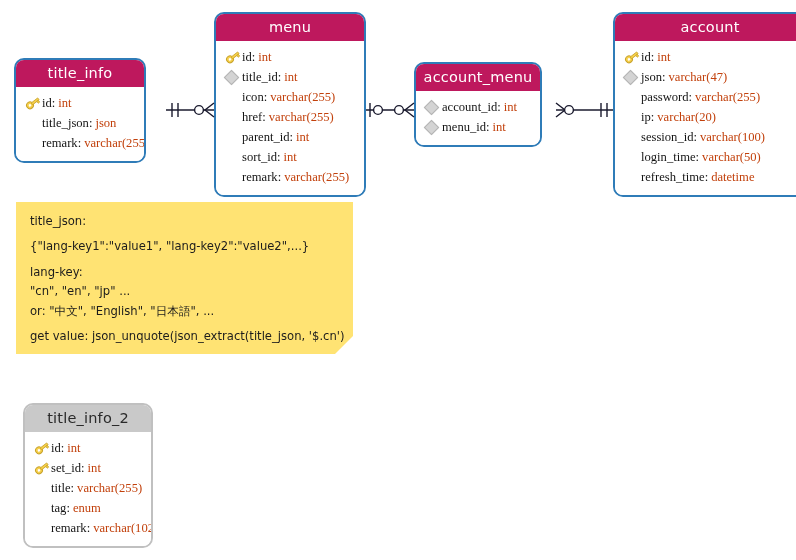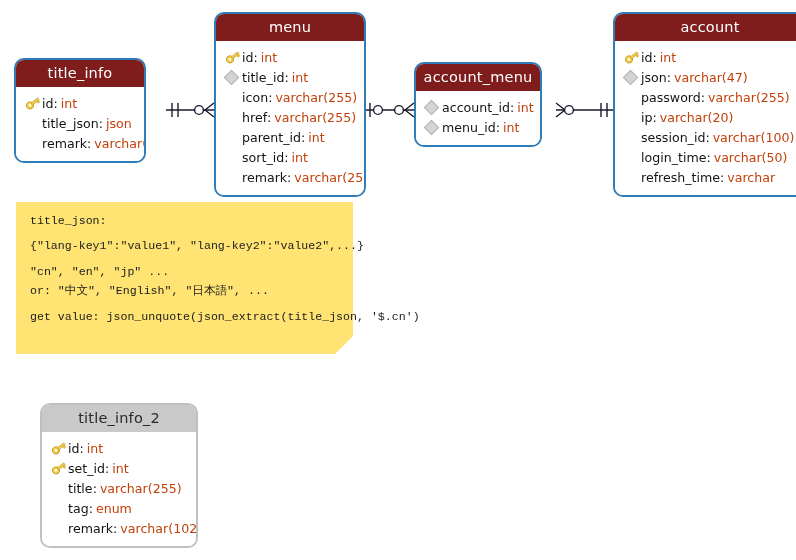--- a/index.html
+++ b/index.html
@@ -19,39 +19,40 @@
   
   .entity {
     position: absolute;
     box-sizing: border-box;
     border: 2px solid #2f7cb8;
     border-radius: 10px;
     background: #ffffff;
     overflow: hidden;
   }
   .entity-header {
-    background: #7f1d1d;
+    background: #be185d;
     color: #ffffff;
     text-align: center;
     font-size: 14.5px;
     line-height: 27px;
     height: 27px;
     letter-spacing: .2px;
   }
   .entity-body {
     padding: 6px 0 8px 0;
     background: #ffffff;
   }
   .field {
     display: flex;
     align-items: center;
     height: 20px;
     padding: 0 8px 0 9px;
     font-size: 12.6px;
     white-space: nowrap;
+    font-family: Liberation Serif, serif;
   }
   .field .marker {
     width: 17px;
     min-width: 17px;
     height: 16px;
     position: relative;
     display: inline-block;
   }
   .field .fname {
     color: #141414;
@@ -97,21 +98,20 @@
     box-sizing: border-box;
     background: #ffe373;
     padding: 12px 14px 10px 14px;
     font-size: 11.6px;
     color: #1c1c1c;
     line-height: 1.25;
   }
   .note .line {
     margin-bottom: 11px;
     white-space: nowrap;
-    font-family: Liberation Mono, monospace;
   }
   .note .line.tight { margin-bottom: 5px; }
   .note .line:last-child { margin-bottom: 0; }
   .note .fold {
     position: absolute;
     right: 0;
     bottom: 0;
     width: 0;
     height: 0;
     border-left: 18px solid transparent;
@@ -311,27 +311,27 @@
       <span class="marker"></span>
       <span class="fname">login_time</span>
         <span class="colon">:</span>
       <span class="ftype">varchar(50)</span>
     </div>
 
     <div class="field">
       <span class="marker"></span>
       <span class="fname">refresh_time</span>
         <span class="colon">:</span>
-      <span class="ftype">varchar</span>
+      <span class="ftype">datetime</span>
     </div>
 
   </div>
 </div>
 
-<div class="entity gray" style="left:40px; top:403px; width:158px;">
+<div class="entity gray" style="left:23px; top:403px; width:130px;">
   <div class="entity-header">title_info_2</div>
   <div class="entity-body">
 
     <div class="field">
       <span class="marker">
         <svg class="icon-key" viewBox="0 0 16 14">
           <g transform="rotate(-38 8 7)">
             <circle cx="4.2" cy="7" r="3.4" fill="#f7d04a" stroke="#c8a32c" stroke-width="1"></circle>
             <circle cx="4.2" cy="7" r="1.3" fill="#ffffff"></circle>
             <rect x="6.6" y="5.9" width="8.2" height="2.3" fill="#f7d04a" stroke="#c8a32c" stroke-width=".8"></rect>
@@ -410,17 +410,18 @@
     <path d="M0 3 L9 10 L0 17" fill="none" stroke="#1a1a2e" stroke-width="1.4"></path>
     <circle cx="13" cy="10" r="4.4" fill="#ffffff" stroke="#1a1a2e" stroke-width="1.4"></circle>
     <line x1="45" y1="3" x2="45" y2="17" stroke="#1a1a2e" stroke-width="1.4"></line>
     <line x1="51" y1="3" x2="51" y2="17" stroke="#1a1a2e" stroke-width="1.4"></line>
   </svg>
 </div>
 
 <div class="note" style="left:16px; top:202px; width:337px; height:152px;">
   <div class="line">title_json:</div>
   <div class="line">{"lang-key1":"value1", "lang-key2":"value2",...}</div>
+  <div class="line tight">lang-key:</div>
   <div class="line tight">"cn", "en", "jp" ...</div>
   <div class="line">or: "中文", "English", "日本語", ...</div>
   <div class="line">get value: json_unquote(json_extract(title_json, '$.cn')</div>
   <span class="fold"></span>
 </div>
 
 </body></html>

